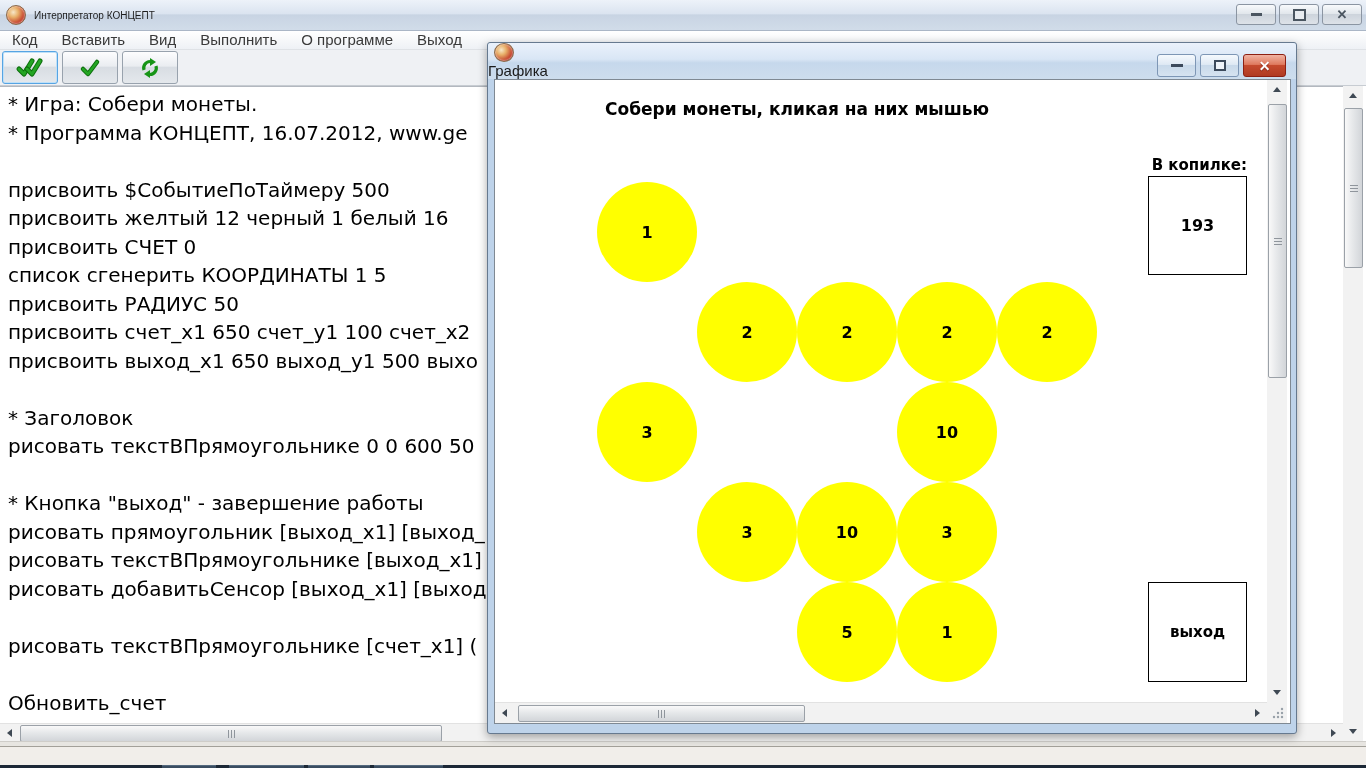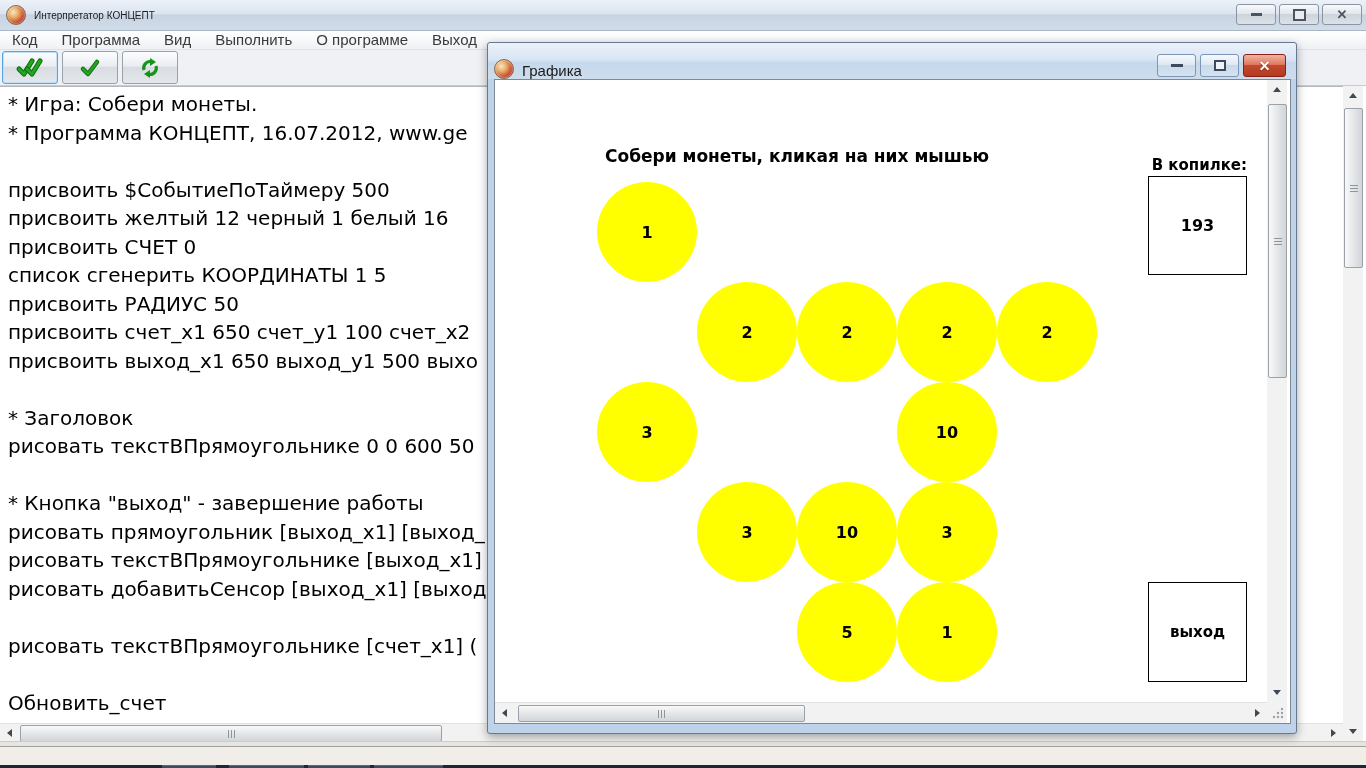--- a/index.html
+++ b/index.html
@@ -65,39 +65,39 @@
 
   
   #strip1{left:0;top:741px;width:1366px;height:5px;background:#e7e5e1;border-top:1px solid #cfcdc9;box-sizing:border-box;}
   #strip2{left:0;top:746px;width:1366px;height:19px;background:#f1eeea;border-top:1px solid #a3a099;box-sizing:border-box;}
   #taskbar{left:0;top:765px;width:1366px;height:3px;background:#1c2836;}
   .tb-seg{position:absolute;top:0;height:3px;background:#3a4d61;border-top:1px solid #54697e;box-sizing:border-box;}
 
   
   #gwin{left:487px;top:42px;width:808px;height:690px;border:1px solid #66798f;border-radius:3px;
     background:#bed3ea;box-shadow:0 3px 10px rgba(0,0,0,.35);z-index:10;}
-  #gwin-titlebar{left:0;top:0;width:100%;height:36px;display:flex;align-items:flex-end;
+  #gwin-titlebar{left:0;top:0;width:100%;height:36px;display:flex;align-items:flex-start;
     background:linear-gradient(180deg,#eaf1fb 0%,#d9e6f5 45%,#c6d8ec 55%,#cddded 100%);
-    border-radius:3px 3px 0 0;}
+    border-radius:3px 3px 0 0;flex-direction:column;}
   #gwin-title{font-size:15px;color:#1a1a1a;}
   .gwin-btns{position:absolute;right:10px;top:11px;display:flex;gap:4px;}
   .gbtn{width:37px;height:21px;border:1px solid #7d96b5;border-radius:3px;
     background:linear-gradient(180deg,#f5f9fd 0%,#dfe9f4 45%,#c8d9ea 50%,#d6e3f0 100%);
     display:flex;align-items:center;justify-content:center;}
   .gbtn.close{width:41px;border:1px solid #8c2013;
     background:linear-gradient(180deg,#f0b3a3 0%,#df7a5f 45%,#c54a2e 50%,#b03a22 100%);}
   .glyph-min2{width:12px;height:3px;background:#3c4a5c;}
   .glyph-restore2{width:8px;height:7px;border:2px solid #3c4a5c;background:#eef3f9;}
   .glyph-x2{font-size:14px;font-weight:bold;color:#fff;line-height:14px;text-shadow:0 1px 1px #7e2315;}
 
   #gwin-client{left:6px;top:36px;width:795px;height:643px;background:#fff;border:1px solid #7f8993;box-sizing:content-box;}
   #game-canvas{left:0;top:0;width:772px;height:622px;background:#fff;overflow:hidden;}
 
   #game-header{left:2px;top:19px;width:600px;text-align:center;
-    font-family:"DejaVu Sans",sans-serif;font-weight:bold;font-size:17px;color:#000;margin-top:47px;}
+    font-family:"DejaVu Sans",sans-serif;font-weight:bold;font-size:17px;color:#000;}
   #score-label{left:600px;top:76px;width:152px;text-align:right;
     font-family:"DejaVu Sans",sans-serif;font-weight:bold;font-size:15px;color:#000;}
   #score-box{left:653px;top:96px;width:97px;height:97px;border:1px solid #000;
     display:flex;align-items:center;justify-content:center;
     font-family:"DejaVu Sans",sans-serif;font-weight:bold;font-size:16px;}
   #exit-box{left:653px;top:502px;width:97px;height:98px;border:1px solid #000;
     display:flex;align-items:center;justify-content:center;
     font-family:"DejaVu Sans",sans-serif;font-weight:bold;font-size:15px;}
   .coin{position:absolute;width:100px;height:100px;border-radius:50%;
     display:flex;align-items:center;justify-content:center;
@@ -121,21 +121,21 @@
         <div class="glyph-restore"></div>
       </div>
     <div class="winbtn">
         <div class="glyph-x">✕</div>
       </div>
   </div>
 </div>
 
 <div class="abs" id="menubar">
     <span class="menu-item">Код</span>
-    <span class="menu-item">Программа</span>
+    <span class="menu-item">Вставить</span>
     <span class="menu-item">Вид</span>
     <span class="menu-item">Выполнить</span>
     <span class="menu-item">О программе</span>
     <span class="menu-item">Выход</span>
   </div>
 
 <div class="abs" id="toolbar">
   <div class="toolbtn focused">
     <svg width="30" height="22" viewBox="0 0 30 22">
       <polyline points="4,12 9,17 17,4" fill="none" stroke="#0c6e0c" stroke-width="5" stroke-linecap="round" stroke-linejoin="round"></polyline>

